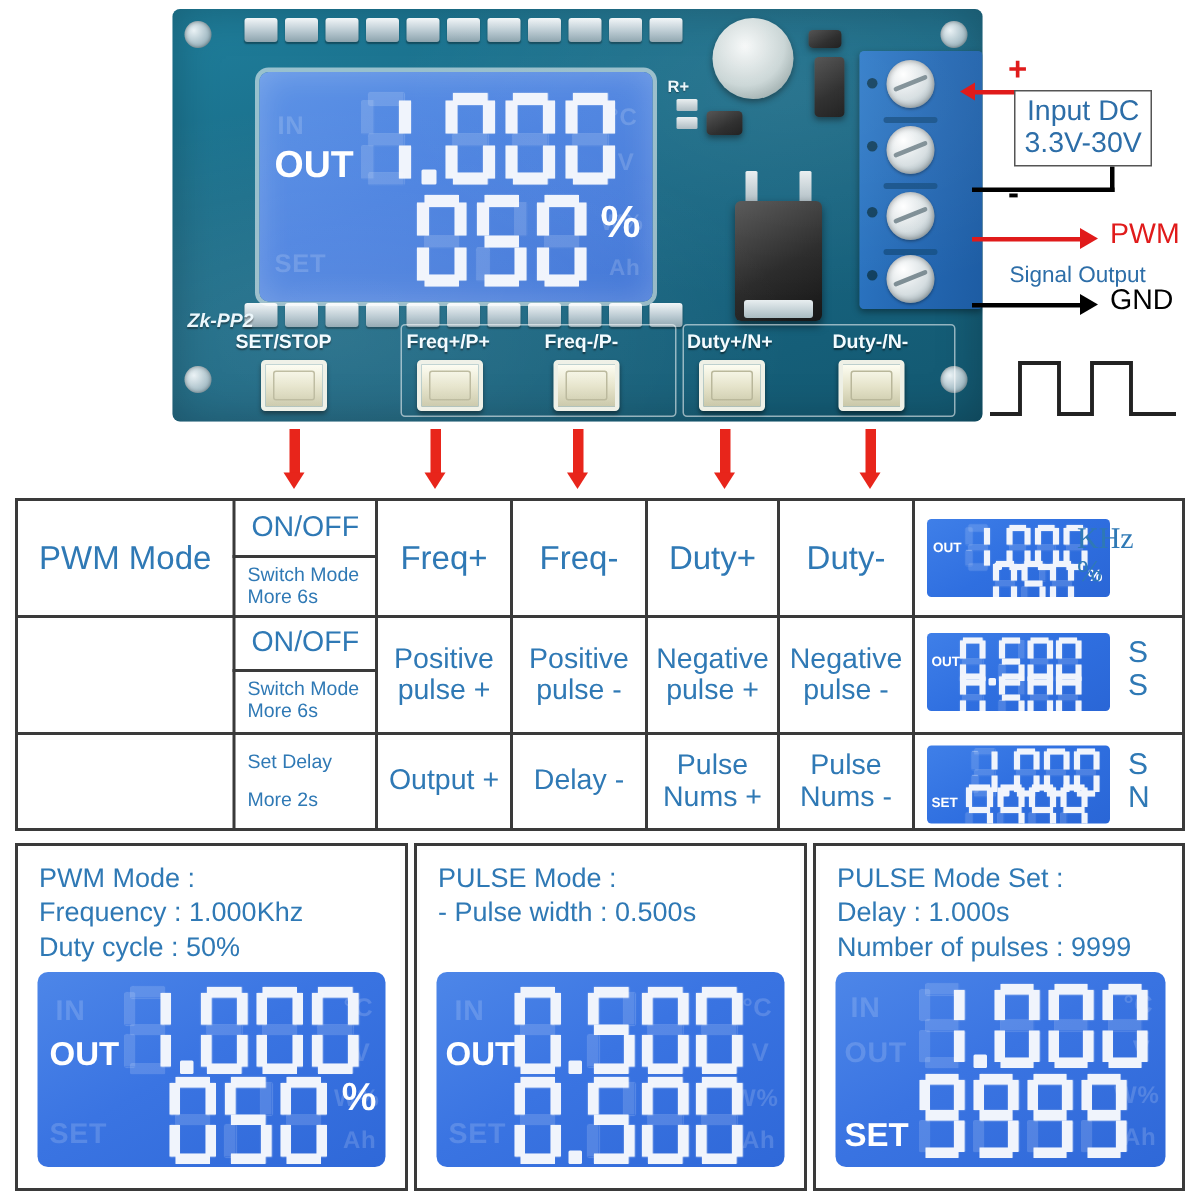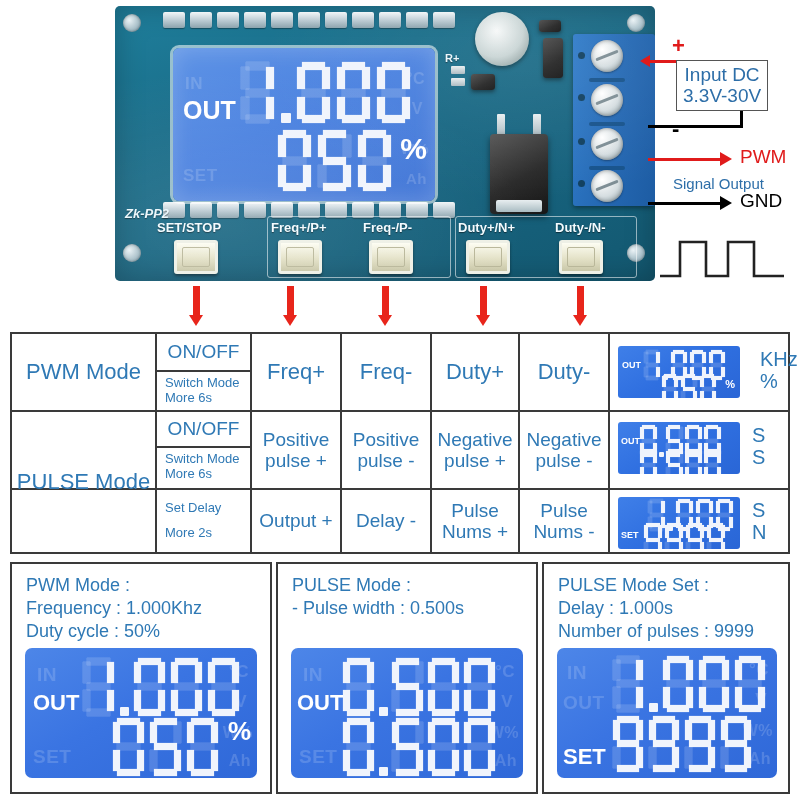--- a/index.html
+++ b/index.html
@@ -513,26 +513,25 @@
             <i style="left: 2.4px; top: 0px; width: 11.2px; height: 4px;"></i>
             <i style="left: 0px; top: 2.4px; width: 4px; height: 10.48px;"></i>
             <i style="right: 0px; top: 2.4px; width: 4px; height: 10.48px;"></i>
             <i style="left: 2.4px; top: 12.88px; width: 11.2px; height: 4px; background: rgba(255, 255, 255, 0.15);"></i>
             <i style="left: 0px; top: 16.88px; width: 4px; height: 10.48px;"></i>
             <i style="right: 0px; top: 16.88px; width: 4px; height: 10.48px;"></i>
           </span>
         </div>
       <div class="lcd-lbl" style="right:5px;top:32px;font-size:11px;">%</div>
     </div>
-    <div class="unit" style="left:748px;top:14px;">
+    <div class="unit" style="left:706px;top:14px;font-family:Liberation Serif, serif;">
       <div>KHz</div>
       <div>%</div>
     </div>
 
-    <div class="cell big" style="left:0;top:78px;width:143px;height:140px;">PULSE Mode</div>
     <div class="cell med" style="left:145px;top:78px;width:93px;height:34px;">ON/OFF</div>
     <div class="cell sm left" style="left:145px;top:114px;width:93px;height:38px;white-space:pre-line;"><span>Switch Mode
 More 6s</span></div>
     <div class="cell med" style="left:240px;top:78px;width:88px;height:76px;white-space:pre-line;"><span>Positive
 pulse +</span></div>
     <div class="cell med" style="left:330px;top:78px;width:88px;height:76px;white-space:pre-line;"><span>Positive
 pulse -</span></div>
     <div class="cell med" style="left:420px;top:78px;width:86px;height:76px;white-space:pre-line;"><span>Negative
 pulse +</span></div>
     <div class="cell med" style="left:508px;top:78px;width:88px;height:76px;white-space:pre-line;"><span>Negative

